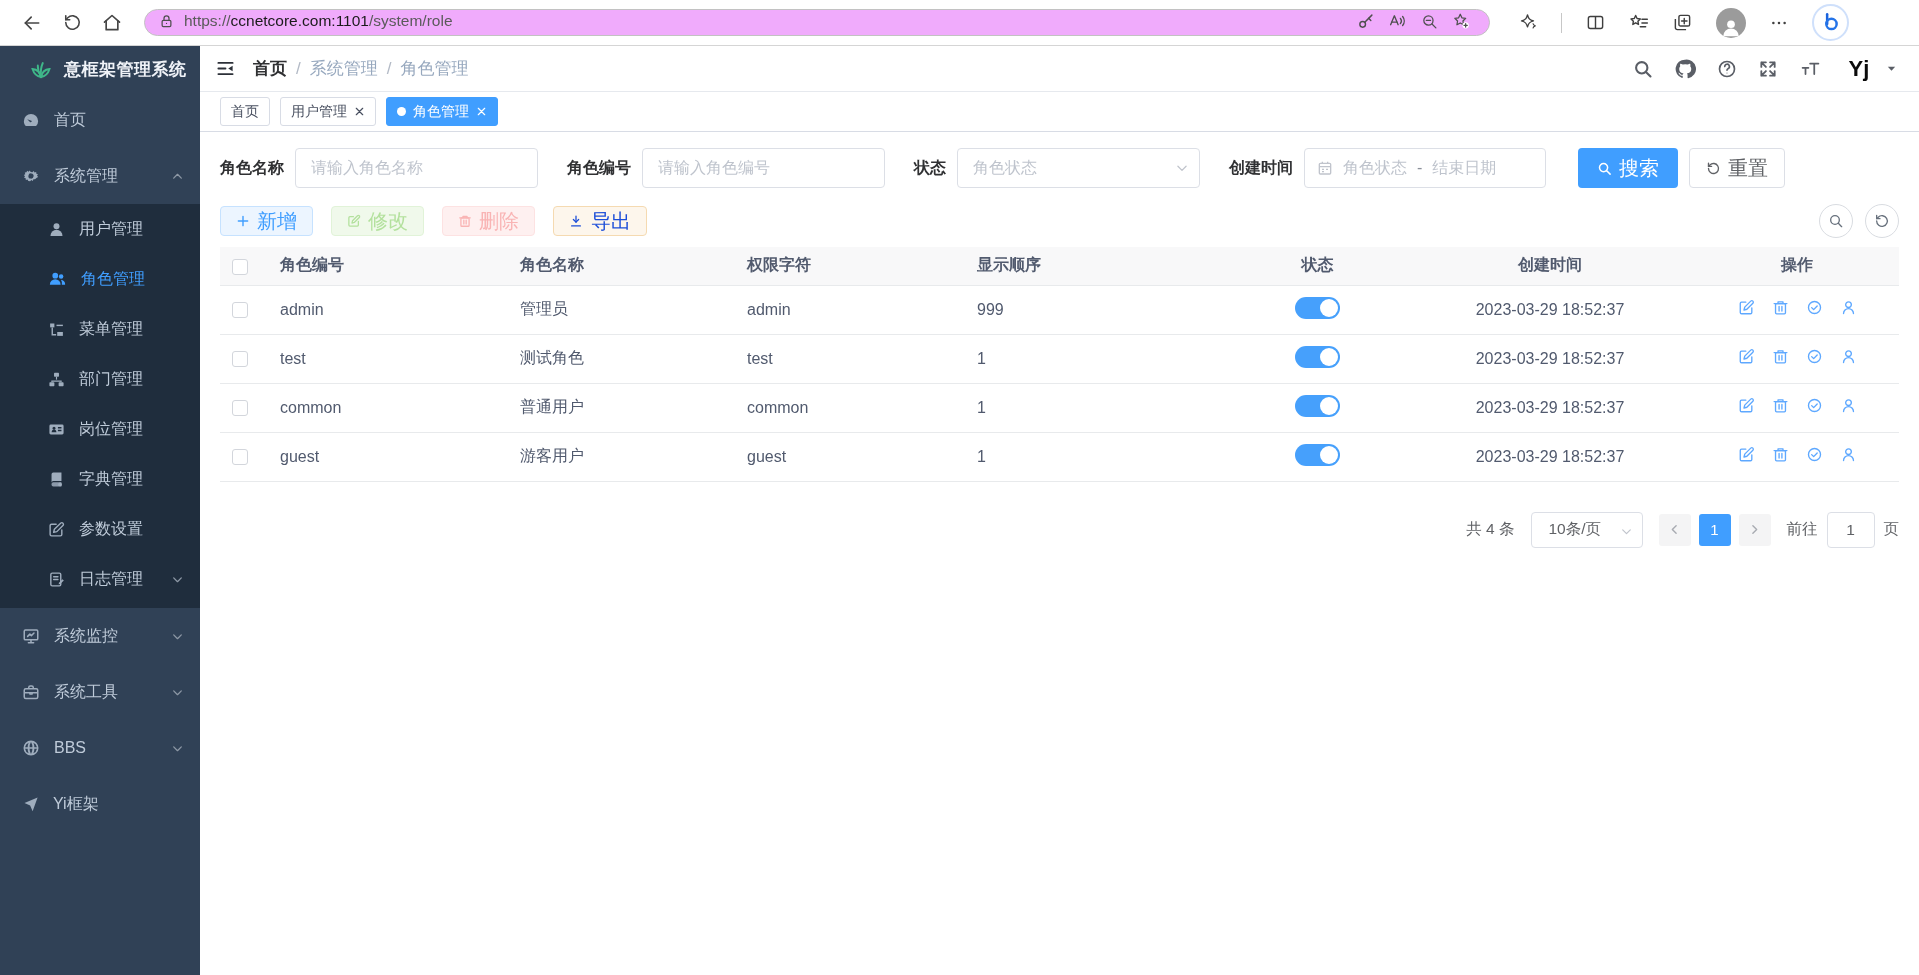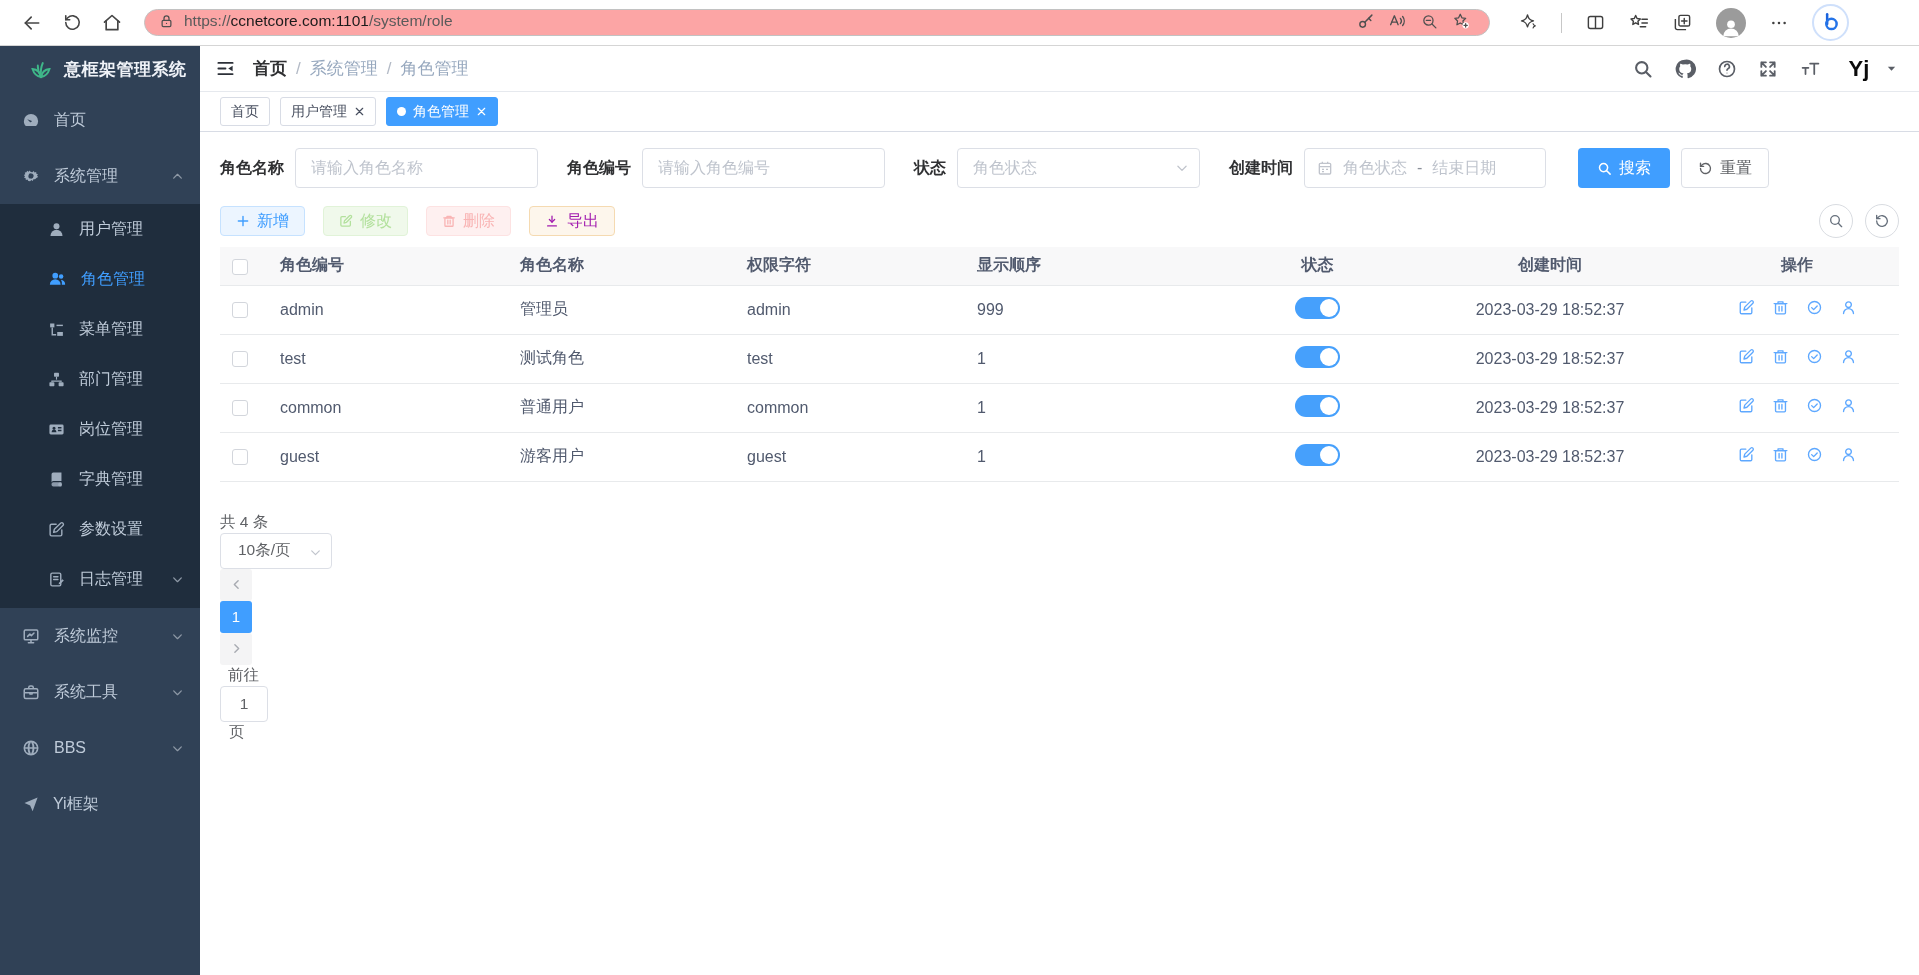--- a/index.html
+++ b/index.html
@@ -2,21 +2,21 @@
 <html><head>
 <meta charset="utf-8">
 <style>
   * { margin:0; padding:0; box-sizing:border-box; }
   html,body { width:1919px; height:975px; font-family:"Liberation Sans", sans-serif; background:#fff; overflow:hidden; }
   svg { display:block; }
 
   
   .browser-bar { height:46px; display:flex; align-items:center; background:#fff; border-bottom:1px solid #d5d5d5; padding-left:12px; }
   .b-icon { width:40px; height:36px; display:flex; align-items:center; justify-content:center; color:#454545; flex:0 0 auto; cursor:pointer; }
-  .url-pill { flex:0 0 auto; width:1346px; height:27px; margin-left:12px; border:1px solid #c2c2c2; border-radius:17px; display:flex; align-items:center; padding:0 12px 3px 14px; background:#fca5a5; }
+  .url-pill { flex:0 0 auto; width:1346px; height:27px; margin-left:12px; border:1px solid #c2c2c2; border-radius:17px; display:flex; align-items:center; padding:0 12px 3px 14px; background:#f0abfc; }
   .url-text { flex:1; font-size:15.5px; color:#5a5a5a; margin-left:10px; white-space:nowrap; overflow:hidden; }
   .url-text .host { color:#1b1b1b; }
   .pill-icon { width:32px; height:28px; display:flex; align-items:center; justify-content:center; color:#4f4f4f; cursor:pointer; }
   .b-right { display:flex; align-items:center; gap:24px; margin-left:28px; }
   .b-right .tool { color:#3f3f3f; cursor:pointer; }
   .vdiv { width:1px; height:20px; background:#c7c7c7; }
   .profile-avatar { width:30px; height:30px; border-radius:50%; background:#9b9b9b; display:flex; align-items:flex-end; justify-content:center; overflow:hidden; cursor:pointer; }
   .copilot { width:37px; height:37px; border-radius:50%; background:#fff; border:2px solid #cfe0fb; display:flex; align-items:center; justify-content:center; cursor:pointer; }
 
   
@@ -60,44 +60,44 @@
   .filter-row { display:flex; align-items:center; margin-bottom:16px; }
   .f-label { font-size:16px; font-weight:bold; color:#303133; margin-right:11px; white-space:nowrap; }
   .f-input { width:243px; height:40px; border:1px solid #dcdfe6; border-radius:4px; padding:0 15px; font-size:16px; color:#606266; font-family:"Liberation Sans",sans-serif; outline:none; }
   .f-input::placeholder { color:#bfc4cd; }
   .f-group { display:flex; align-items:center; margin-right:29px; }
   .select-wrap { position:relative; width:243px; }
   .select-wrap .f-input { width:100%; padding-right:26px; }
   .select-caret { position:absolute; right:11px; top:13px; color:#c0c4cc; pointer-events:none; }
   .date-range { width:242px; height:40px; border:1px solid #dcdfe6; border-radius:4px; display:flex; align-items:center; padding:0 12px; gap:10px; color:#bfc4cd; font-size:16px; cursor:text; }
   .date-range .dash { color:#8a8f99; }
-  .btn { display:inline-flex; align-items:center; justify-content:center; gap:7px; border-radius:4px; font-size:16px; cursor:pointer; border:1px solid transparent; white-space:nowrap; font-family:"Liberation Sans",sans-serif; }
+  .btn { display:inline-flex; align-items:center; justify-content:center; gap:7px; border-radius:4px; font-size:20px; cursor:pointer; border:1px solid transparent; white-space:nowrap; font-family:"Liberation Sans",sans-serif; }
   .btn-search { height:40px; padding:0 18px; background:#409eff; color:#fff; }
   .btn-reset { height:40px; padding:0 16px; background:#fff; border-color:#dcdfe6; color:#606266; margin-left:11px; }
 
   .toolbar-row { display:flex; align-items:center; margin-bottom:9px; }
   .btn-plain { height:30px; padding:0 15px; margin-right:18px; }
   .btn-add    { background:#ecf5ff; border-color:#c6e2ff; color:#409eff; }
   .btn-edit   { background:#f0f9eb; border-color:#e1f3d8; color:#b3e19d; cursor:not-allowed; }
   .btn-delete { background:#fef0f0; border-color:#fde2e2; color:#f9b4b4; cursor:not-allowed; }
-  .btn-export { background:#fdf6ec; border-color:#f5dab1; color:#a21caf;gap:8px; }
+  .btn-export { background:#fdf6ec; border-color:#f5dab1; color:#1d4ed8;gap:8px; }
   .tb-circles { margin-left:auto; display:flex; gap:12px; }
   .circle-btn { width:34px; height:34px; border-radius:50%; border:1px solid #d9dce1; background:#fff; color:#67707c; display:flex; align-items:center; justify-content:center; cursor:pointer; }
 
   table.role-table { width:100%; border-collapse:collapse; table-layout:fixed; }
   .role-table th { height:38px; background:#f8f8f9; color:#515a6e; font-size:16px; font-weight:bold; text-align:left; padding:0 12px; border-bottom:1px solid #e8eaec; }
   .role-table td { height:49px; color:#515a6e; font-size:16px; padding:0 12px; border-bottom:1px solid #e8eaec; }
   .role-table .c { text-align:center; }
   .checkbox { display:inline-block; width:16px; height:16px; border:1px solid #d3d6dc; border-radius:3px; background:#fff; cursor:pointer; vertical-align:middle; }
   .toggle { position:relative; display:inline-block; width:45px; height:22px; border-radius:11px; background:#46a0fc; cursor:pointer; }
   .toggle::after { content:''; position:absolute; top:2px; right:2px; width:18px; height:18px; border-radius:50%; background:#fff; }
   .row-actions { display:inline-flex; gap:17px; color:#5ea8ff; align-items:center; }
   .row-actions .act { cursor:pointer; display:flex; }
 
-  .pagination { display:flex; align-items:flex-start; justify-content:flex-end; margin-top:30px; font-size:15.5px; color:#606266;flex-direction:column; }
+  .pagination { display:flex; align-items:center; justify-content:flex-end; margin-top:30px; font-size:15.5px; color:#606266; }
   .pg-total { margin-right:16px; }
   .size-select { position:relative; width:112px; height:36px; border:1px solid #dcdfe6; border-radius:4px; display:flex; align-items:center; padding-left:17px; color:#606266; cursor:pointer; margin-right:16px; }
   .size-caret { position:absolute; right:9px; top:12px; color:#c0c4cc; }
   .pg-btn { width:32px; height:32px; border-radius:3px; background:#f4f4f5; color:#a8abb2; display:flex; align-items:center; justify-content:center; cursor:pointer; margin-right:8px; }
   .pg-num { width:32px; height:32px; border-radius:3px; background:#409eff; color:#fff; display:flex; align-items:center; justify-content:center; cursor:pointer; margin-right:8px; font-size:15px; }
   .pg-goto { margin:0 9px 0 8px; }
   .pg-input { width:48px; height:36px; border:1px solid #dcdfe6; border-radius:4px; text-align:center; font-size:15.5px; color:#606266; outline:none; font-family:"Liberation Sans",sans-serif; }
   .pg-unit { margin-left:9px; }
 </style>
 </head>

